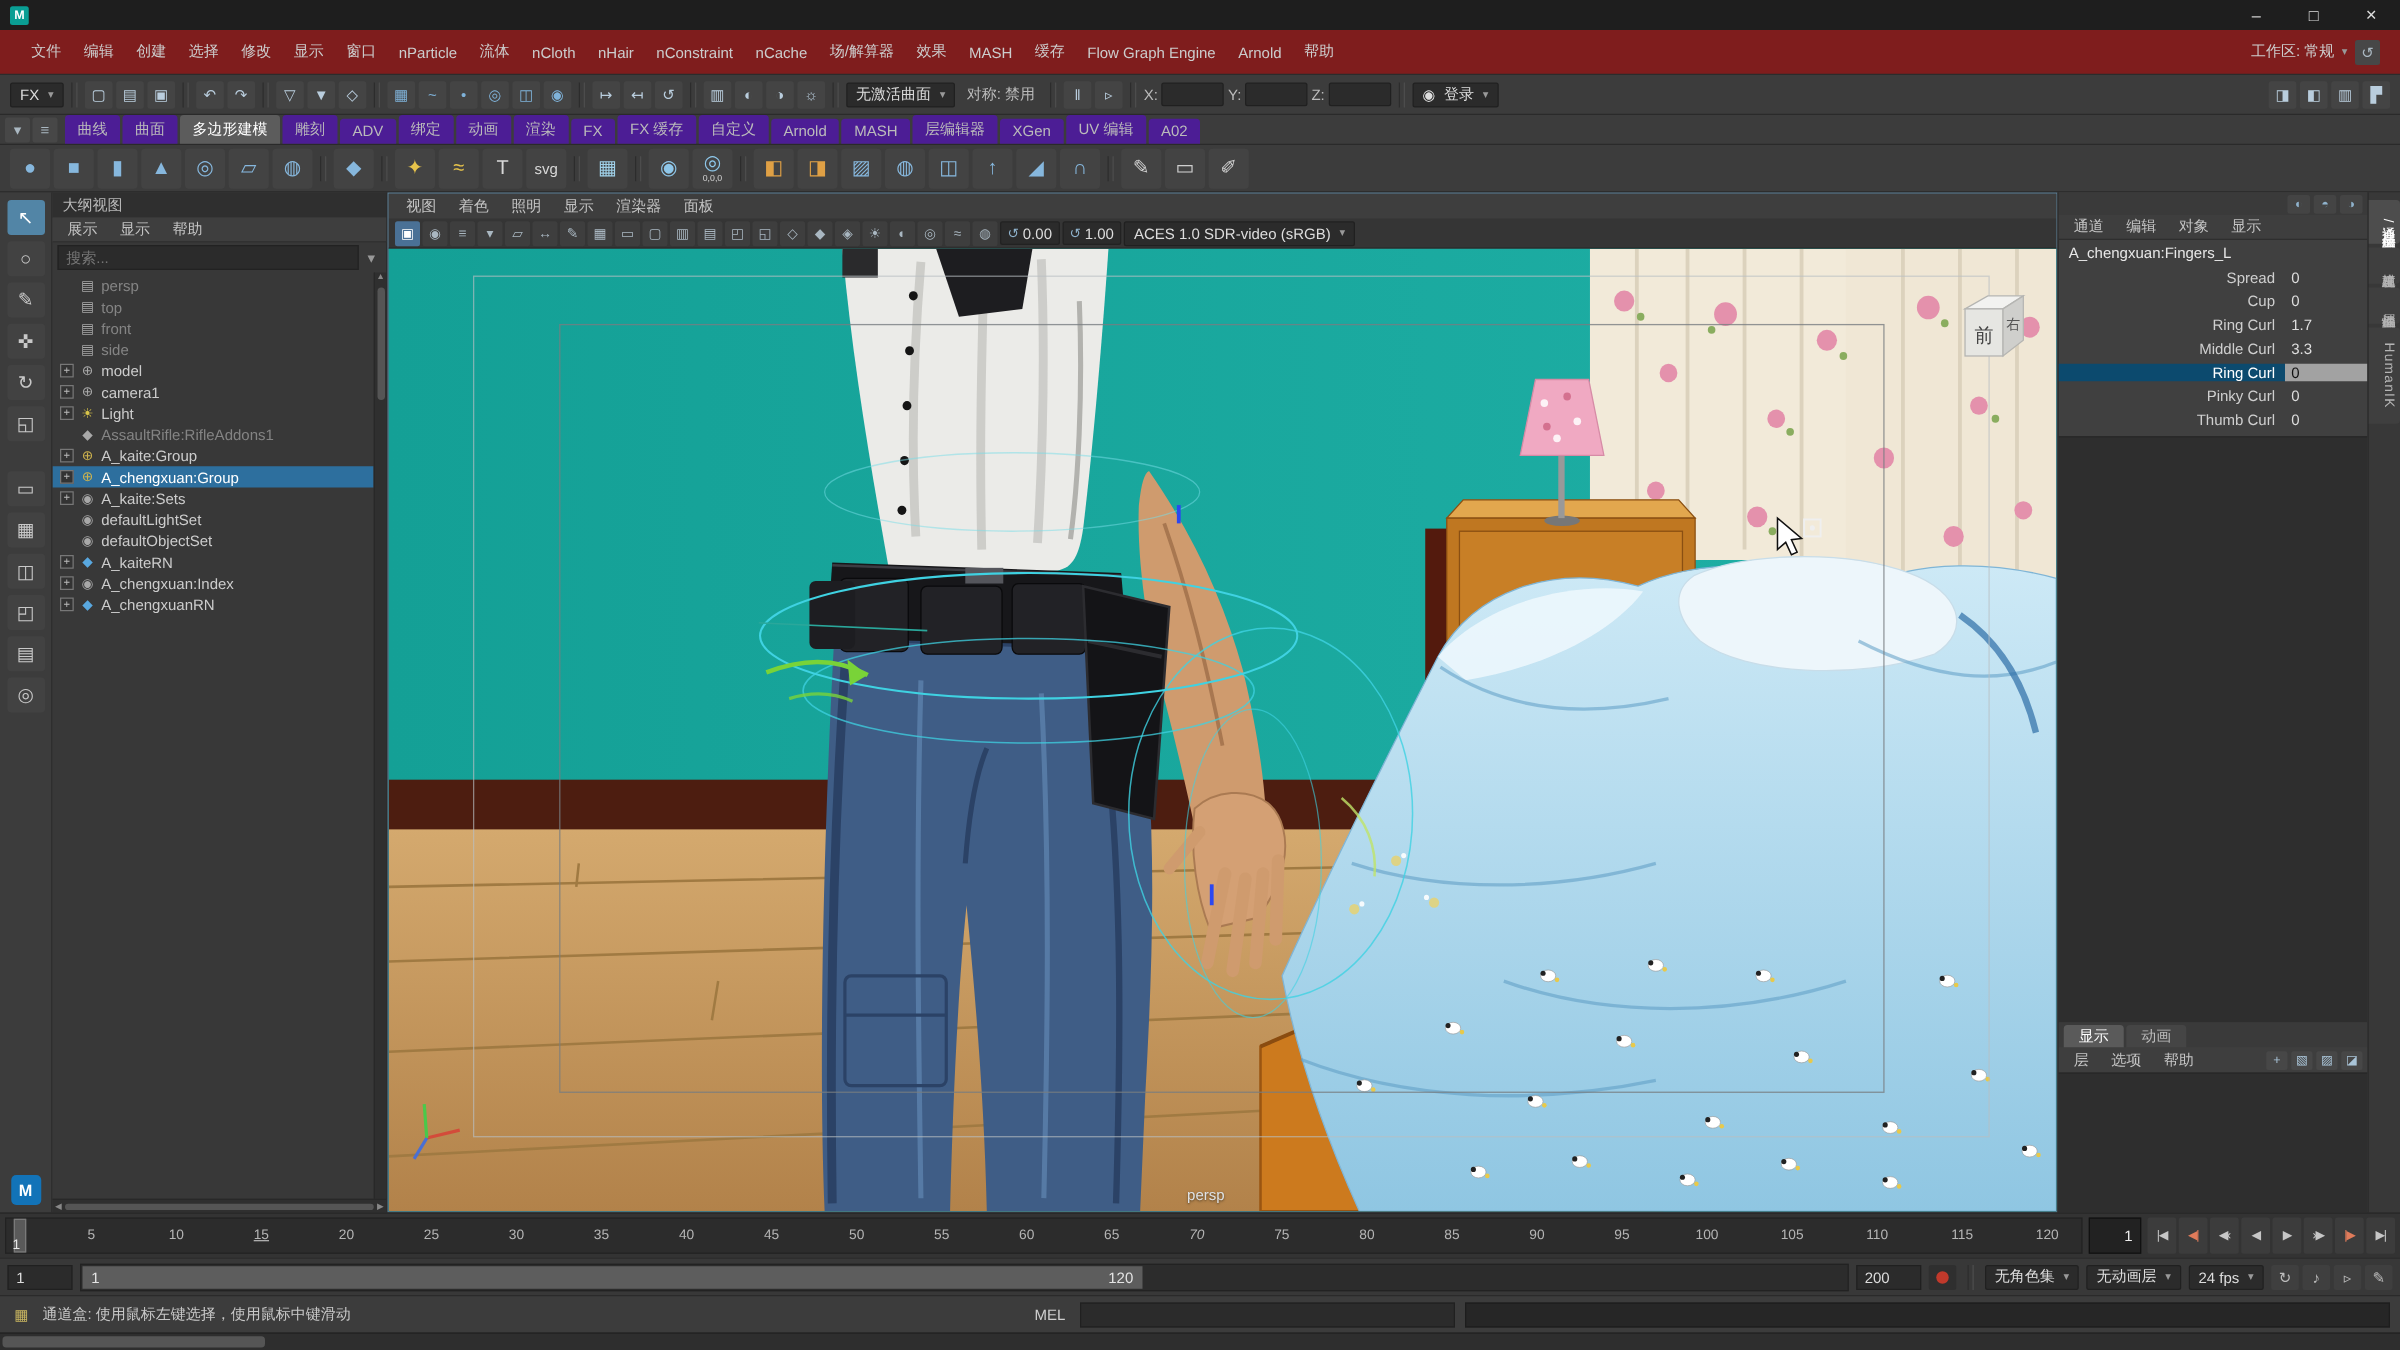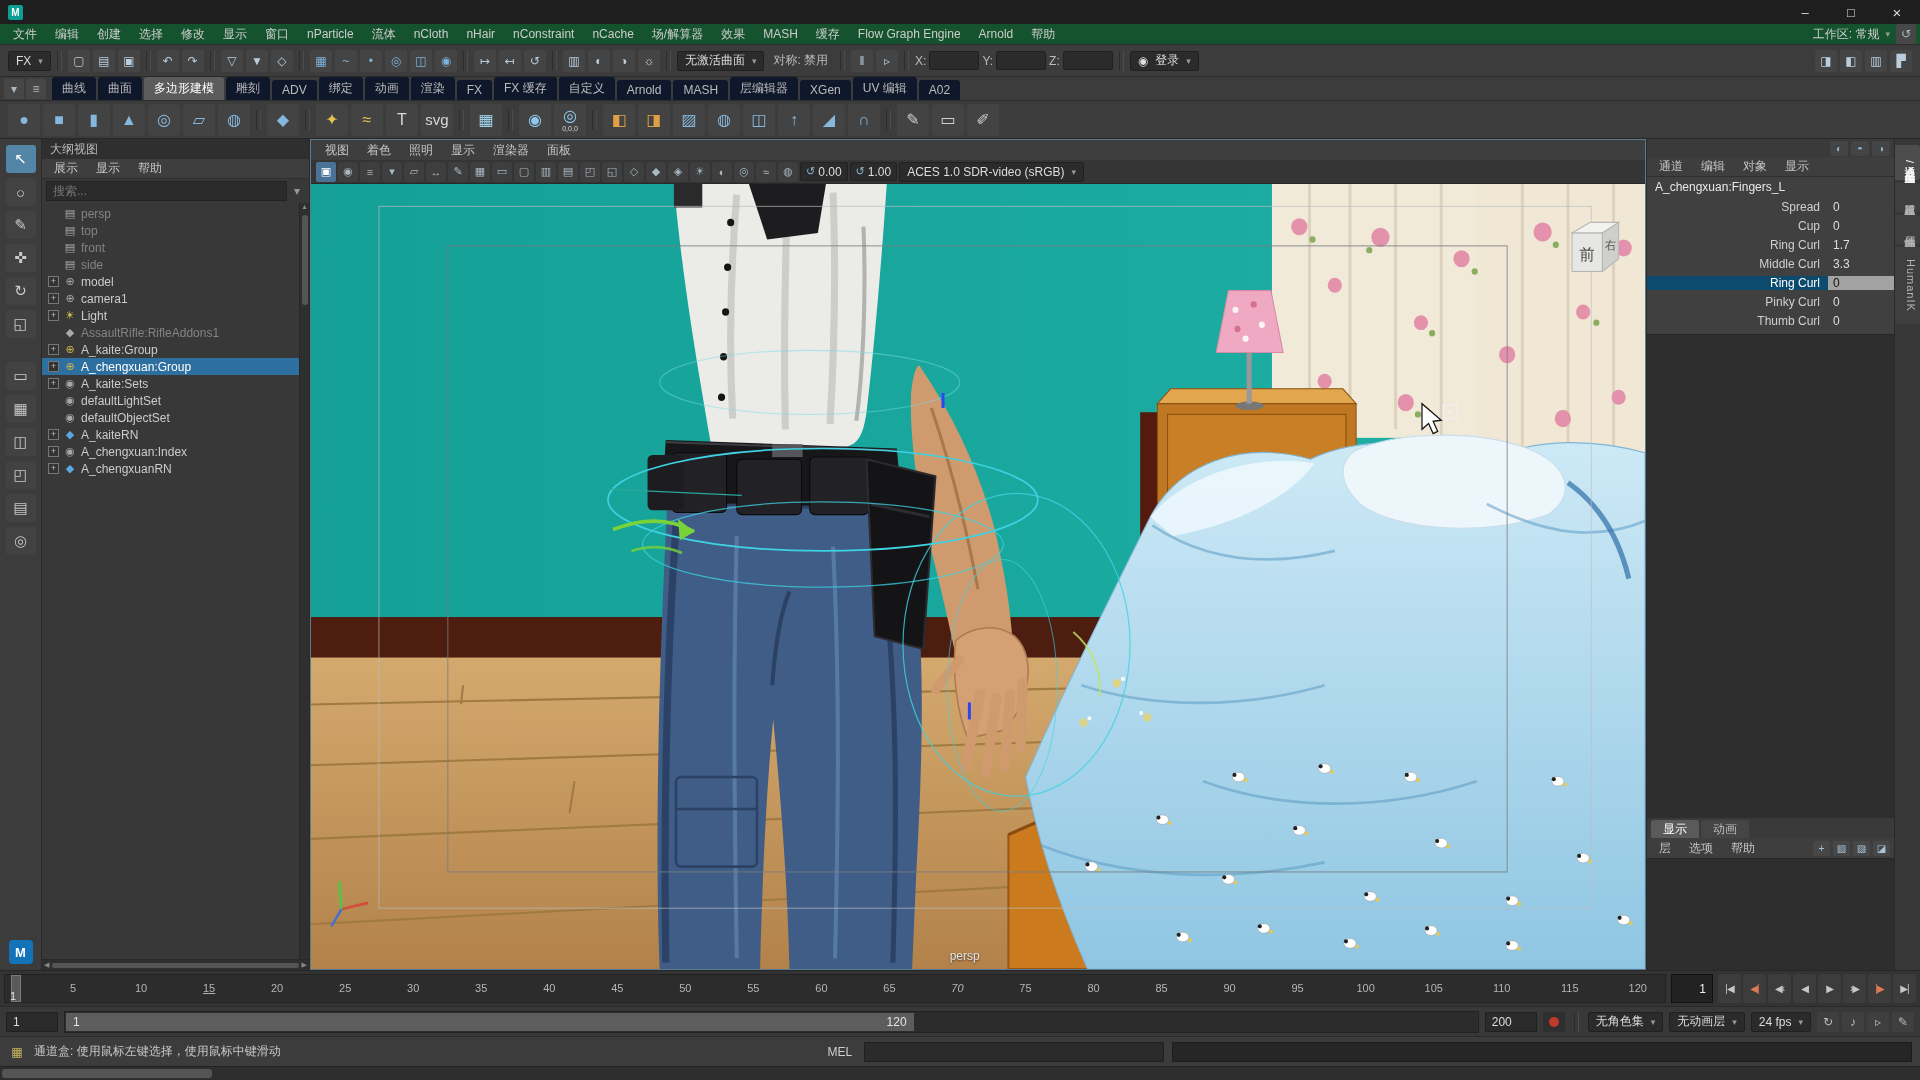--- a/index.html
+++ b/index.html
@@ -11,21 +11,21 @@
   
   .titlebar{height:24px;background:#1e1e1e;display:flex;align-items:center;gap:8px;padding-left:8px;flex:0 0 auto;}
   .title-logo{width:15px;height:15px;background:#0a9e94;border-radius:2px;color:#fff;font-size:10px;
               display:flex;align-items:center;justify-content:center;font-weight:bold;}
   .title-text{color:#d6d6d6;font-size:12px;white-space:nowrap;overflow:hidden;}
   .win-controls{margin-left:auto;display:flex;height:100%;}
   .win-btn{width:46px;height:100%;display:flex;align-items:center;justify-content:center;color:#ddd;font-size:13px;background:transparent;border:0;}
   .win-btn:last-child{font-size:15px;}
 
   
-  .menubar{height:21px;background:#14532d;display:flex;align-items:center;padding:0 4px;border-bottom:1px solid #2c2c2c;flex:0 0 auto;}
+  .menubar{height:36px;background:#7f1d1d;display:flex;align-items:center;padding:0 16px;border-bottom:1px solid #2c2c2c;flex:0 0 auto;}
   .menu-item{padding:0 9px;height:100%;display:flex;align-items:center;color:#ccc;white-space:nowrap;}
   .menubar-right{margin-left:auto;display:flex;align-items:center;gap:6px;}
   .ws-label{color:#ccc;}
   .dd-arrow{font-size:9px;color:#999;}
   .mini-icon{width:20px;height:20px;display:flex;align-items:center;justify-content:center;color:#aab8c2;background:#474747;border-radius:2px;}
 
   
   .statusline{height:32px;background:#3c3c3c;border-bottom:1px solid #2a2a2a;display:flex;align-items:center;padding:0 8px;gap:3px;flex:0 0 auto;}
   .sl-sep{width:5px;height:20px;border-left:1px solid #2c2c2c;border-right:1px solid #4c4c4c;margin:0 3px;}
   .sl-icon{width:22px;height:22px;background:#444;border-radius:2px;display:flex;align-items:center;justify-content:center;color:#b9cddd;font-size:12px;}
@@ -33,26 +33,26 @@
   .dropdown{background:#2b2b2b;border:1px solid #202020;border-radius:2px;height:20px;display:flex;align-items:center;padding:0 7px;gap:7px;color:#ddd;white-space:nowrap;}
   .sl-label{color:#bbb;padding:0 6px;white-space:nowrap;}
   .coord{display:flex;align-items:center;gap:3px;}
   .coord-label{color:#bbb;}
   .coord-input{width:50px;height:19px;background:#2b2b2b;border:1px solid #202020;border-radius:2px;}
   .sl-spacer{flex:1;}
 
   
   .shelf-tabs{height:24px;background:#3c3c3c;display:flex;align-items:flex-end;padding:0 4px;gap:2px;border-bottom:1px solid #2a2a2a;flex:0 0 auto;}
   .shelf-left{display:flex;gap:2px;align-items:center;height:100%;padding-right:4px;}
-  .shelf-tab{padding:3px 10px 3px;background:#0f172a;border-radius:3px 3px 0 0;color:#bbb;white-space:nowrap;}
+  .shelf-tab{padding:3px 10px 3px;background:#4c1d95;border-radius:3px 3px 0 0;color:#bbb;white-space:nowrap;}
   .shelf-tab.active{background:#5c5c5c;color:#fff;}
   .shelf-icons{height:38px;background:#3c3c3c;display:flex;align-items:center;gap:3px;padding:0 8px;border-bottom:1px solid #282828;flex:0 0 auto;}
   .shelf-icon{width:32px;height:32px;border-radius:3px;background:#434343;display:flex;flex-direction:column;align-items:center;justify-content:center;font-size:16px;line-height:1;}
   .shelf-icon .sub{font-size:7px;color:#d8d8d8;margin-top:1px;}
-  .shelf-icon.small-glyph{font-size:15px;}
+  .shelf-icon.small-glyph{font-size:12px;}
 
   
   .main{flex:1;display:flex;min-height:0;}
 
   .toolbox{width:42px;background:#3c3c3c;border-right:1px solid #2a2a2a;display:flex;flex-direction:column;align-items:center;padding:6px 0;gap:5px;flex:0 0 auto;}
   .tool-icon{width:30px;height:28px;display:flex;align-items:center;justify-content:center;border-radius:3px;color:#c8c8c8;font-size:15px;background:#424242;}
   .tool-icon.active{background:#5285a6;color:#fff;}
   .tb-gap{height:14px;}
   .tb-spacer{flex:1;}
   .maya-logo{width:24px;height:24px;background:#1273b8;border-radius:4px;color:#fff;display:flex;align-items:center;justify-content:center;font-weight:bold;font-size:13px;}

